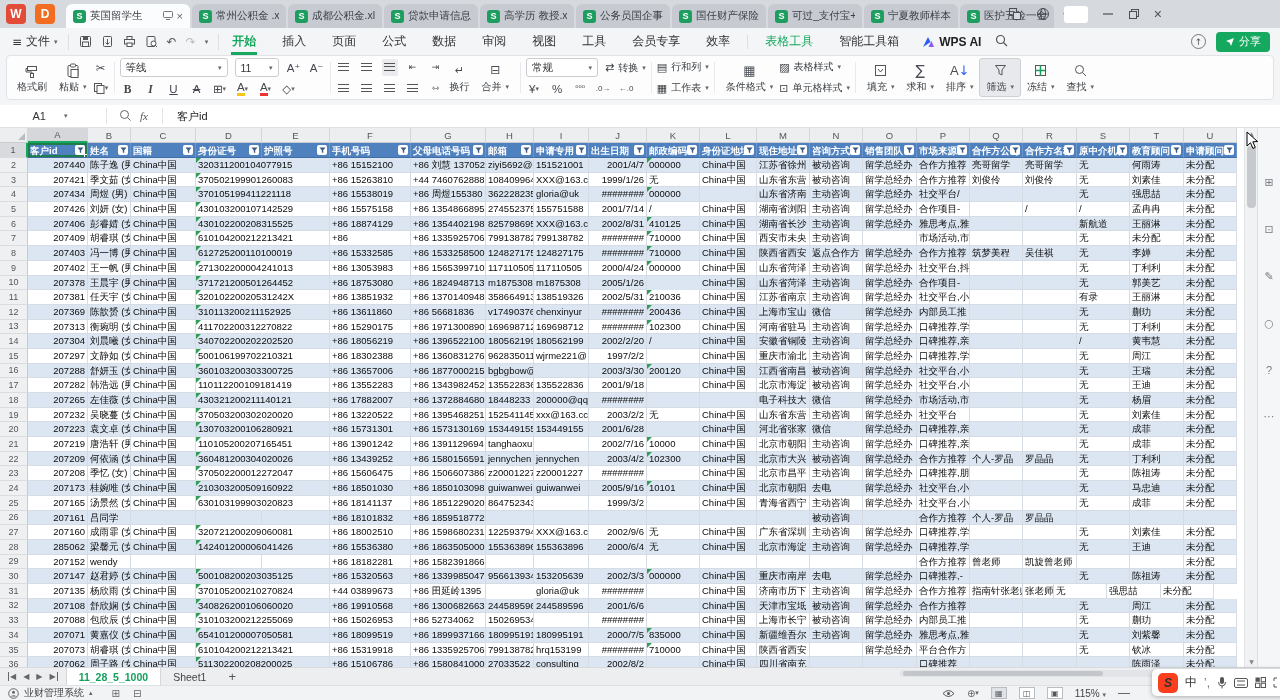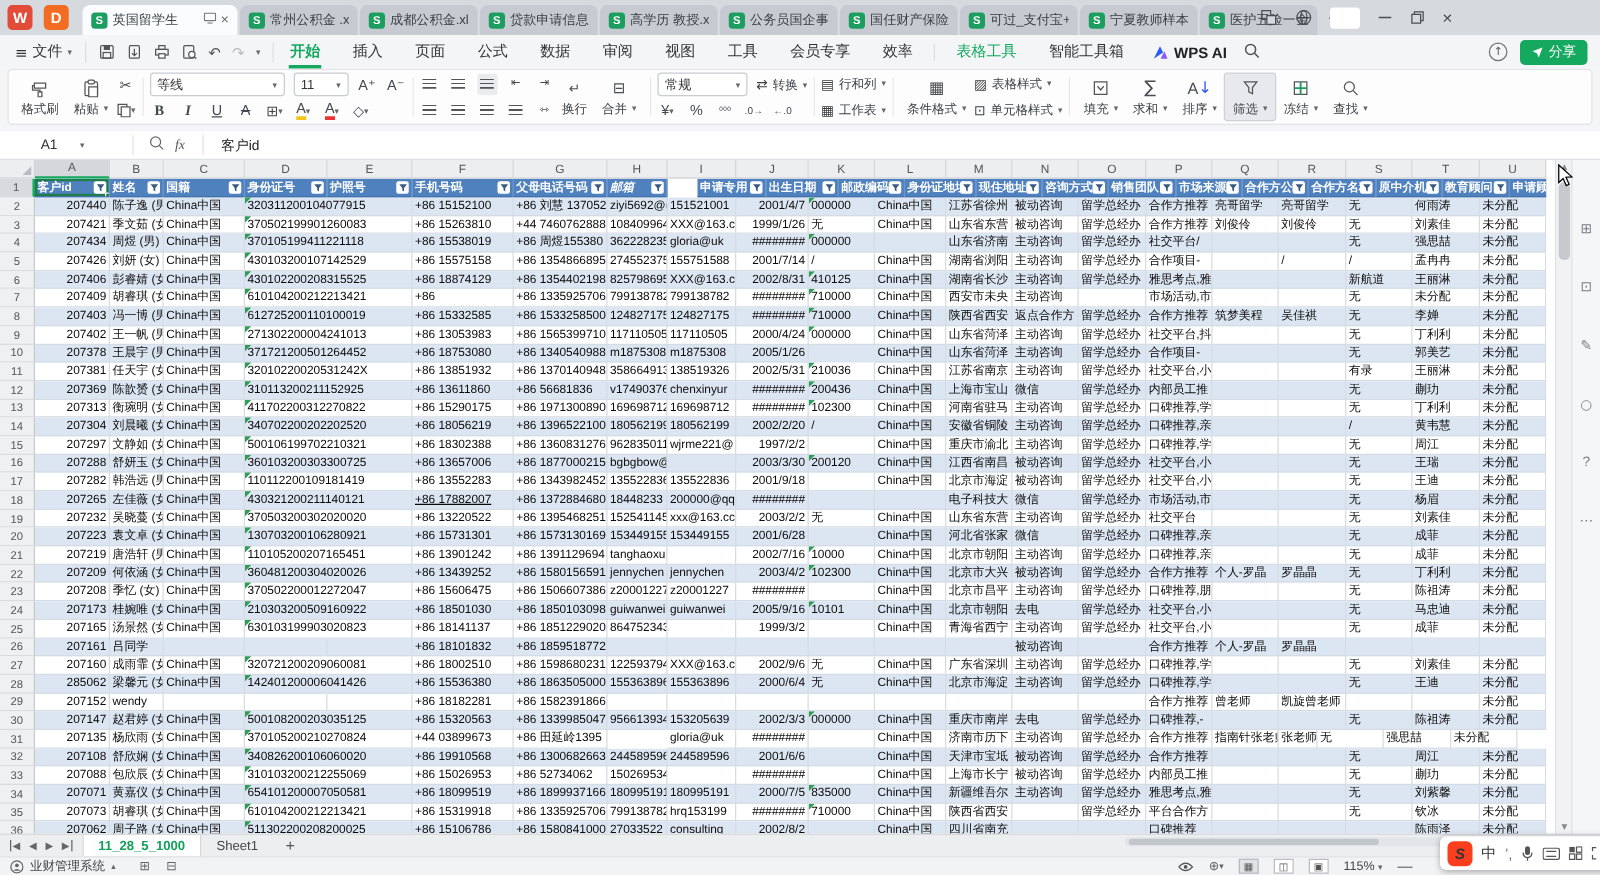--- a/index.html
+++ b/index.html
@@ -602,26 +602,26 @@
         <div class="cell" style="width: 81px;"><span>手机号码</span><span class="flt">
             <svg width="7" height="7" viewBox="0 0 8 8">
               <path d="M0.5 0.5 H7.5 L4.8 3.8 V7 L3.2 6 V3.8 Z" fill="#3b5a82"></path>
             </svg>
           </span></div>
         <div class="cell" style="width: 75px;"><span>父母电话号码</span><span class="flt">
             <svg width="7" height="7" viewBox="0 0 8 8">
               <path d="M0.5 0.5 H7.5 L4.8 3.8 V7 L3.2 6 V3.8 Z" fill="#3b5a82"></path>
             </svg>
           </span></div>
-        <div class="cell" style="width: 48px; font-style: italic;"><span>邮箱</span><span class="flt">
-            <svg width="7" height="7" viewBox="0 0 8 8">
-              <path d="M0.5 0.5 H7.5 L4.8 3.8 V7 L3.2 6 V3.8 Z" fill="#3b5a82"></path>
-            </svg>
-          </span></div>
-        <div class="cell" style="width: 55px; margin-left: 24px;"><span>申请专用</span><span class="flt">
+        <div class="cell" style="width: 48px;"><span>邮箱</span><span class="flt">
+            <svg width="7" height="7" viewBox="0 0 8 8">
+              <path d="M0.5 0.5 H7.5 L4.8 3.8 V7 L3.2 6 V3.8 Z" fill="#3b5a82"></path>
+            </svg>
+          </span></div>
+        <div class="cell" style="width: 55px;"><span>申请专用</span><span class="flt">
             <svg width="7" height="7" viewBox="0 0 8 8">
               <path d="M0.5 0.5 H7.5 L4.8 3.8 V7 L3.2 6 V3.8 Z" fill="#3b5a82"></path>
             </svg>
           </span></div>
         <div class="cell" style="width: 58px;"><span>出生日期</span><span class="flt">
             <svg width="7" height="7" viewBox="0 0 8 8">
               <path d="M0.5 0.5 H7.5 L4.8 3.8 V7 L3.2 6 V3.8 Z" fill="#3b5a82"></path>
             </svg>
           </span></div>
         <div class="cell" style="width: 53px;"><span>邮政编码</span><span class="flt">
@@ -873,21 +873,21 @@
         <div class="cell" style="width: 53px;">未分配</div>
       </div>
       <div class="grow band">
         <div class="rn">10</div>
         <div class="cell ar" style="width: 60px;">207378</div>
         <div class="cell" style="width: 43px;">王晨宇 (男</div>
         <div class="cell" style="width: 65px;">China中国</div>
         <div class="cell ovf" style="width: 66px;"><span class="tri"></span>371721200501264452</div>
         <div class="cell" style="width: 68px;"></div>
         <div class="cell" style="width: 81px;">+86 18753080</div>
-        <div class="cell" style="width: 75px;">+86 1340540988</div>
+        <div class="cell" style="width: 75px;">+86 1824948713</div>
         <div class="cell" style="width: 48px;">m1875308</div>
         <div class="cell" style="width: 55px;">m1875308</div>
         <div class="cell ar" style="width: 58px;">2005/1/26</div>
         <div class="cell" style="width: 53px; margin-top: 28px;"><span class="tri"></span>274499</div>
         <div class="cell" style="width: 57px;">China中国</div>
         <div class="cell" style="width: 53px;">山东省菏泽</div>
         <div class="cell" style="width: 53px;">主动咨询</div>
         <div class="cell" style="width: 54px;">留学总经办</div>
         <div class="cell" style="width: 53px;">合作项目-</div>
         <div class="cell" style="width: 53px;"></div>
@@ -1064,21 +1064,21 @@
         <div class="cell" style="width: 54px;">王迪</div>
         <div class="cell" style="width: 53px;">未分配</div>
       </div>
       <div class="grow band">
         <div class="rn">18</div>
         <div class="cell ar" style="width: 60px;">207265</div>
         <div class="cell" style="width: 43px;">左佳薇 (女</div>
         <div class="cell" style="width: 65px;">China中国</div>
         <div class="cell ovf" style="width: 66px;"><span class="tri"></span>430321200211140121</div>
         <div class="cell" style="width: 68px;"></div>
-        <div class="cell" style="width: 81px; text-decoration: underline;">+86 17882007</div>
+        <div class="cell" style="width: 81px;">+86 17882007</div>
         <div class="cell" style="width: 75px;">+86 1372884680</div>
         <div class="cell" style="width: 48px;">18448233</div>
         <div class="cell" style="width: 55px;">200000@qq</div>
         <div class="cell ar" style="width: 58px;">########</div>
         <div class="cell" style="width: 53px;"></div>
         <div class="cell" style="width: 57px;"></div>
         <div class="cell" style="width: 53px;">电子科技大</div>
         <div class="cell" style="width: 53px;">微信</div>
         <div class="cell" style="width: 54px;">留学总经办</div>
         <div class="cell" style="width: 53px;">市场活动,市</div>

